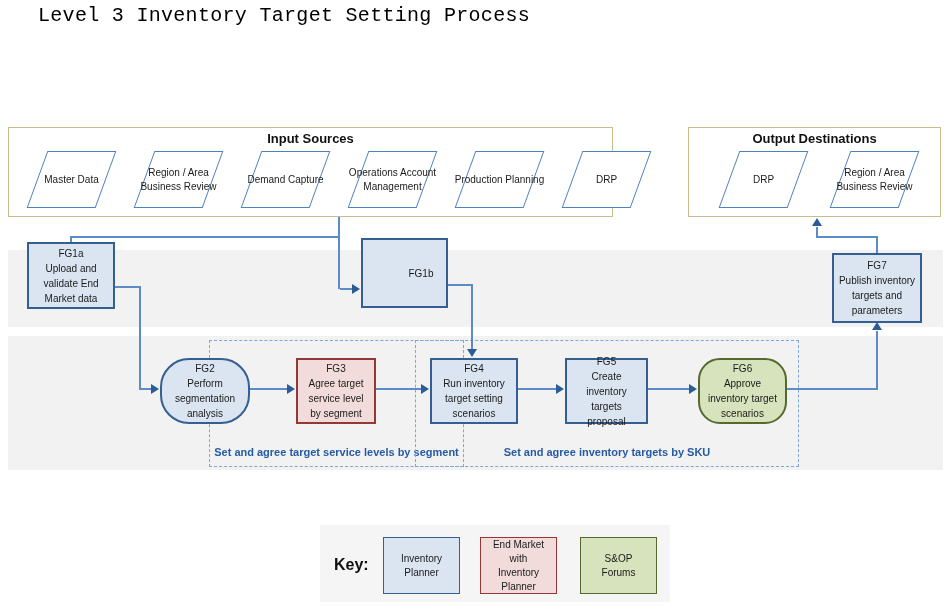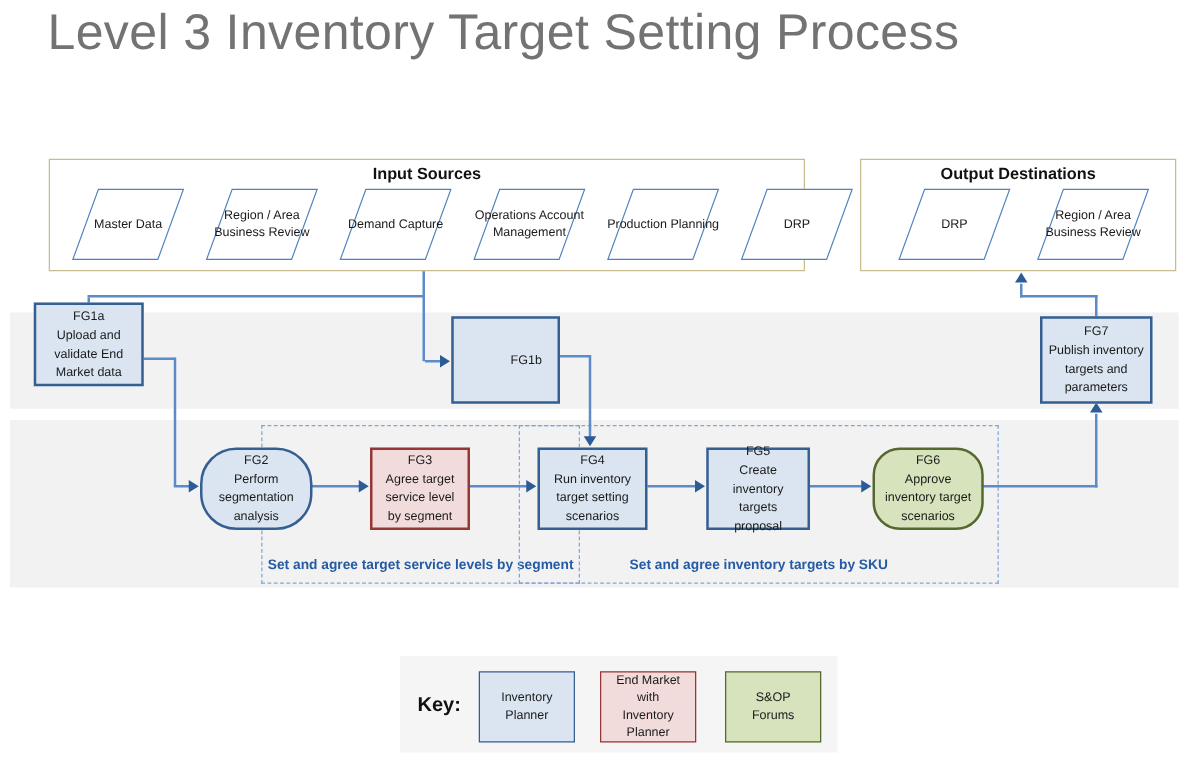--- a/index.html
+++ b/index.html
@@ -1,19 +1,19 @@
 <!DOCTYPE html>
 <html><head>
 <meta charset="utf-8">
 <style>
   html,body{margin:0;padding:0;background:#fff;}
   body{font-family:"Liberation Sans",sans-serif;}
   .stage{position:relative;width:951px;height:607px;background:#fff;overflow:hidden;}
 
-  .page-title{position:absolute;left:38px;top:4px;font-size:40px;letter-spacing:.3px;color:#737373;white-space:nowrap;}
+  .page-title{position:absolute;left:38px;top:4px;font-size:20px;letter-spacing:.3px;color:#000000;white-space:nowrap;font-family:Liberation Mono, monospace;}
 
   .band{position:absolute;left:8px;width:935px;background:#f2f2f2;}
   .band1{top:250px;height:77px;}
   .band2{top:336px;height:134px;}
 
   .io-box{position:absolute;top:127px;height:90px;border:1.5px solid #c9bd8f;background:#fff;box-sizing:border-box;}
   .io-heading{position:absolute;top:3px;left:0;right:0;text-align:center;font-weight:bold;font-size:13px;color:#111;}
   .para-row{position:absolute;top:23px;display:flex;}
   .para{position:relative;width:69px;height:57px;border:1.5px solid #4f81bd;background:#fff;transform:skewX(-20deg);box-sizing:border-box;}
   .para .plabel{position:absolute;left:-12px;right:-12px;top:0;bottom:0;display:flex;align-items:center;justify-content:center;text-align:center;transform:skewX(20deg);font-size:10px;line-height:1.35;color:#1a1a1a;}
@@ -40,21 +40,21 @@
 </head>
 <body>
 
 <div class="stage">
 
   <div class="page-title">Level 3 Inventory Target Setting Process</div>
 
   <div class="band band1"></div>
   <div class="band band2"></div>
 
-  <div class="io-box" style="left:8px;width:605px;margin-left:31px;">
+  <div class="io-box" style="left:8px;width:605px;">
     <div class="io-heading">Input Sources</div>
     <div class="para-row" style="left:28px;gap:38px;">
       <div class="para">
           <span class="plabel">Master Data</span>
         </div>
       <div class="para">
           <span class="plabel">Region / Area Business Review</span>
         </div>
       <div class="para">
           <span class="plabel">Demand Capture</span>
@@ -118,21 +118,21 @@
     <div class="line" style="left:876px;top:236px;width:2px;height:18px;"></div>
     <div class="line" style="left:816px;top:236px;width:62px;height:2px;"></div>
     <div class="line" style="left:816px;top:227px;width:2px;height:11px;"></div>
     <div class="arr up" style="left:812px;top:218px;"></div>
   </div>
 
   <div class="pbox" style="left:27px;top:242px;width:88px;height:67px;">
     <span>FG1a</span>
     <span>Upload and validate End Market data</span>
   </div>
-  <div class="pbox" style="left:361px;top:253px;width:87px;height:70px;padding-left:37px;">
+  <div class="pbox" style="left:361px;top:238px;width:87px;height:70px;padding-left:37px;">
     <span>FG1b</span>
   </div>
   <div class="pbox" style="left:160px;top:358px;width:90px;height:66px;border-radius:29px;">
     <span>FG2</span>
     <span>Perform segmentation analysis</span>
   </div>
   <div class="pbox pink" style="left:296px;top:358px;width:80px;height:66px;">
     <span>FG3</span>
     <span>Agree target service level by segment</span>
   </div>

